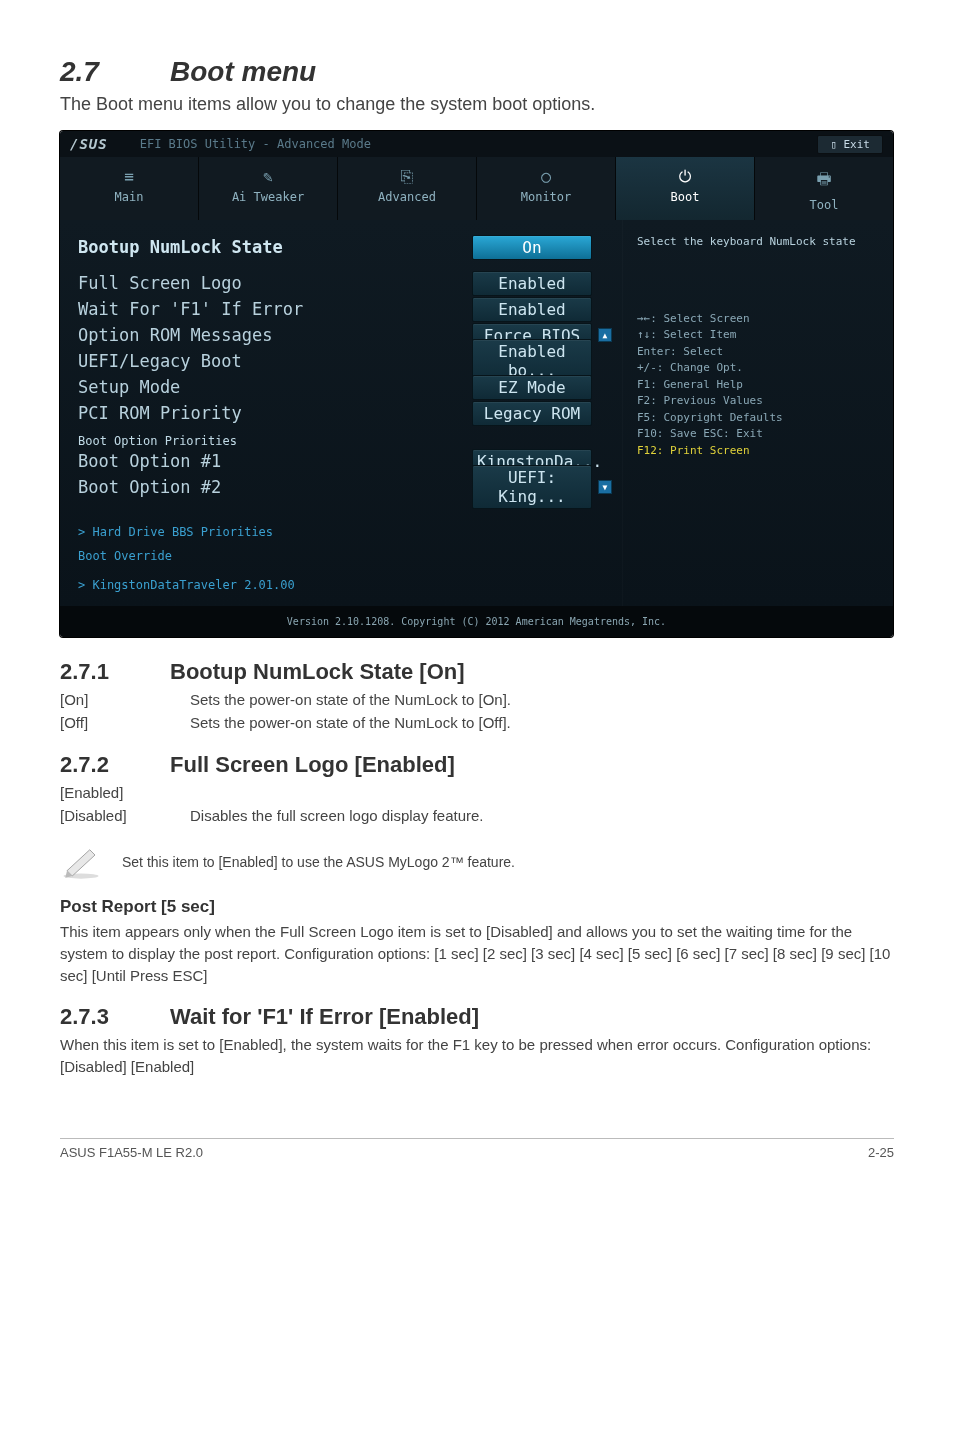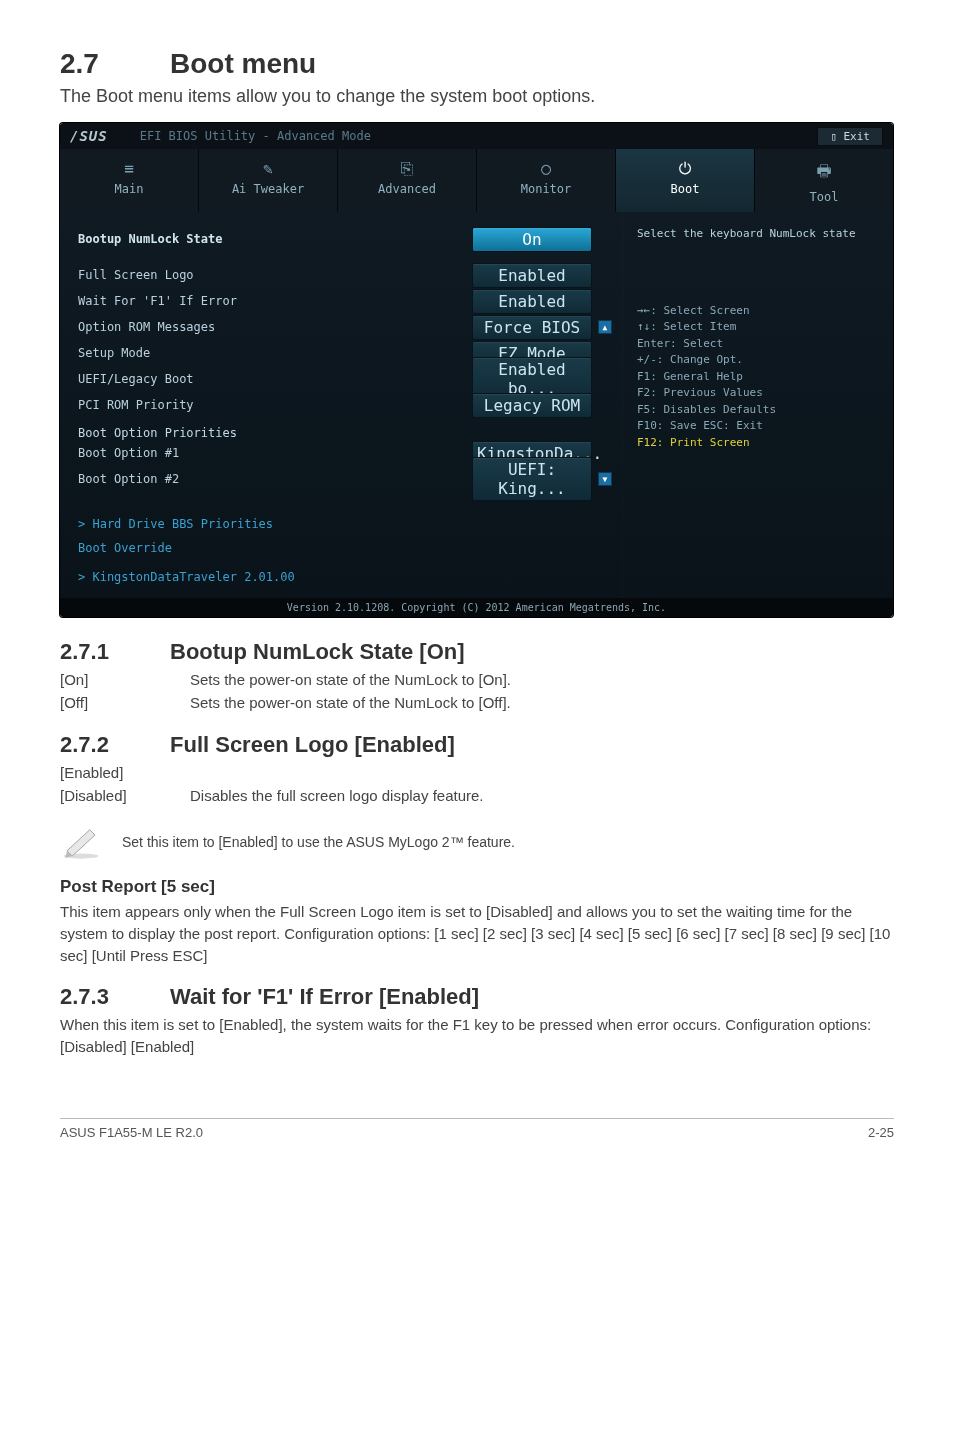--- a/index.html
+++ b/index.html
@@ -9,21 +9,22 @@
     color: #333;
     width: 954px;
   }
   .page {
     padding: 40px 60px 30px 60px;
   }
   h1.section-title {
     font-size: 28px;
     font-weight: bold;
     color: #333;
-    margin: 8px 0 6px 0;
+    margin: 16px 0 6px 0;
+    font-style: italic;
   }
   .section-num { display:inline-block; width:110px; }
   p.lead {
     font-size: 18px;
     color: #444;
     margin: 0 0 16px 0;
   }
 
   
   .bios {
@@ -96,21 +97,21 @@
     border-left: 1px solid rgba(255,255,255,0.02);
   }
   .bios-right .help-line { color:#8aa8b6; }
   .bios-right .yellow { color: #e0d23a; }
 
   .row {
     display: flex;
     align-items: center;
     height: 26px;
   }
-  .row .label { flex:1; color:#b8d1dd; font-size:12px; }
+  .row .label { flex:1; color:#b8d1dd; font-size:17px; }
   .row .label.hi { color:#cfe6f0; font-weight:bold; }
   .val {
     width: 110px;
     text-align: center;
     font-size: 16px;
     color:#cde5f0;
     background: linear-gradient(#1a3a48,#0f2a36);
     border: 1px solid #07141a;
     border-radius: 2px;
     padding: 2px 4px;
@@ -134,21 +135,21 @@
   }
   .subhead { color:#c0dae6; font-size:12px; margin-top:8px; }
   .linkish { color:#3aa0d0;margin-top:15px; }
   .override-title { color:#3aa0d0; margin-top:10px; }
 
   .bios-footer {
     background:#05090c;
     color:#8aa6b2;
     text-align:center;
     font-size:10px;
-    padding:4px 0;
+    padding:10px 0;
   }
 
   
   h2.sub {
     font-size: 22px;
     font-weight: bold;
     color:#333;
     margin: 18px 0 4px 0;
   }
   .sub-num { display:inline-block; width:110px; }
@@ -260,27 +261,27 @@
           <span class="scroll-col"></span>
         </div>
         <div class="row">
           <span class="label">Option ROM Messages</span>
           <span class="val">Force BIOS</span>
           <span class="scroll-col">
               <span class="scroll-btn">▲</span>
             </span>
         </div>
         <div class="row">
+          <span class="label">UEFI/Legacy Boot</span>
+          <span class="val">Enabled bo...</span>
+          <span class="scroll-col"></span>
+        </div>
+        <div class="row">
           <span class="label">Setup Mode</span>
           <span class="val">EZ Mode</span>
-          <span class="scroll-col"></span>
-        </div>
-        <div class="row">
-          <span class="label">UEFI/Legacy Boot</span>
-          <span class="val">Enabled bo...</span>
           <span class="scroll-col"></span>
         </div>
         <div class="row">
           <span class="label">PCI ROM Priority</span>
           <span class="val">Legacy ROM</span>
           <span class="scroll-col"></span>
         </div>
 
         <div class="subhead">Boot Option Priorities</div>
         <div class="row">
@@ -303,21 +304,21 @@
       </div>
 
       <div class="bios-right">
         <div style="color:#b8d2de; margin-bottom:60px;">Select the keyboard NumLock state</div>
         <div class="help-line">→←: Select Screen</div>
         <div class="help-line">↑↓: Select Item</div>
         <div class="help-line">Enter: Select</div>
         <div class="help-line">+/-: Change Opt.</div>
         <div class="help-line">F1: General Help</div>
         <div class="help-line">F2: Previous Values</div>
-        <div class="help-line">F5: Disables Defaults</div>
+        <div class="help-line">F5: Copyright Defaults</div>
         <div class="help-line">F10: Save   ESC: Exit</div>
         <div class="yellow">F12: Print Screen</div>
       </div>
     </div>
 
     <div class="bios-footer">Version 2.10.1208. Copyright (C) 2012 American Megatrends, Inc.</div>
   </div>
 
   <h2 class="sub">
     <span class="sub-num">2.7.1</span><span>Bootup NumLock State [On]</span>

